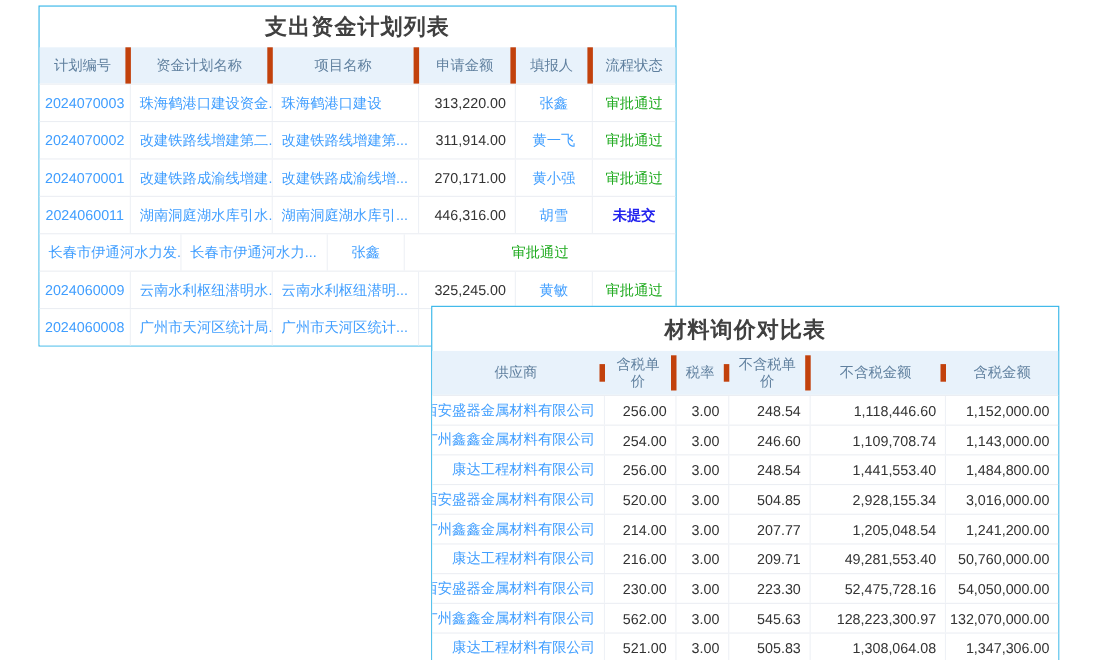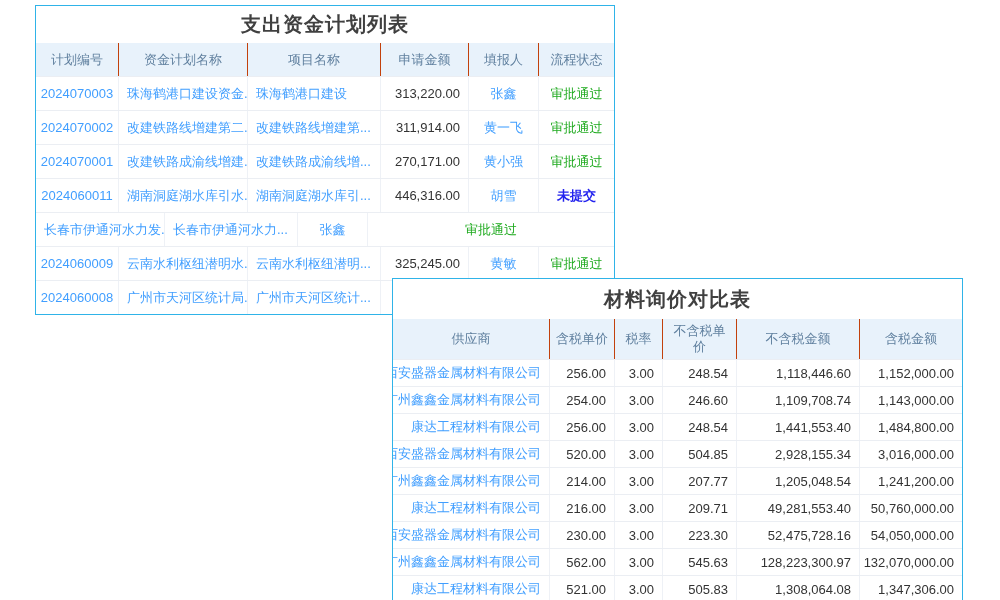--- a/index.html
+++ b/index.html
@@ -17,25 +17,25 @@
   .panel-title{
     display:flex;align-items:center;justify-content:center;
     font-weight:bold;color:#404040;font-size:20px;letter-spacing:1px;
   }
   #plan-panel .panel-title{height:37px;}
   #quote-panel .panel-title{height:40px;}
   .thead{
     display:flex;background:#e8f2fb;color:#60809f;font-size:13px;
   }
   #plan-panel .thead{height:33px;}
-  #quote-panel .thead{height:40px;}
+  #quote-panel .thead{height:40px;align-items:center;}
   .th{
     display:flex;align-items:center;justify-content:center;text-align:center;
     box-sizing:border-box;padding:0 6px;line-height:1.2;
-    border-right:1px solid #c2410c;word-break:break-all;overflow:hidden;
+    border-right:5px solid #c2410c;word-break:break-all;overflow:hidden;
   }
   .th:last-child{border-right:none;}
   .row{display:flex;border-top:1px solid #ebeef3;font-size:13px;background:#fff;}
   #plan-panel .row{height:33px;}
   #quote-panel .row{height:26px;}
   .td{
     display:flex;align-items:center;box-sizing:border-box;padding:0 8px;
     border-right:1px solid #eef1f6;overflow:hidden;white-space:nowrap;color:#333;
   }
   .td:last-child{border-right:none;}

